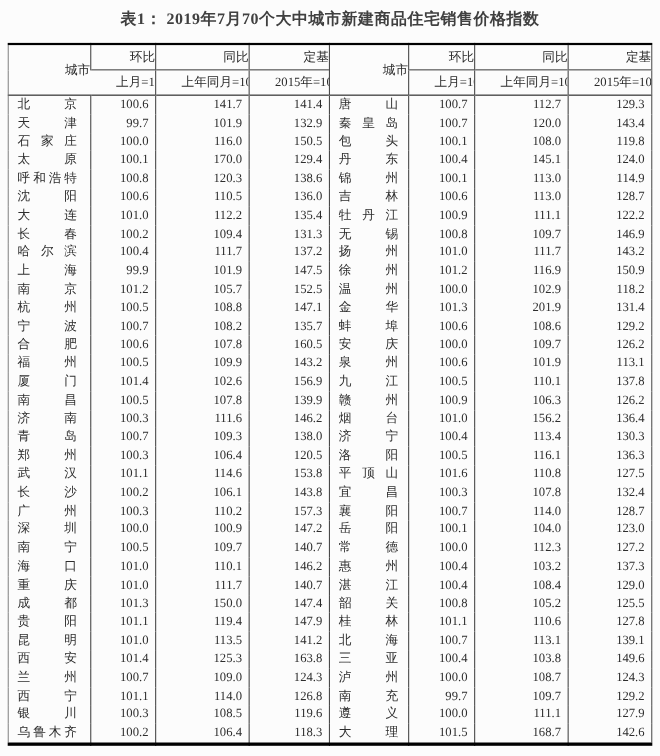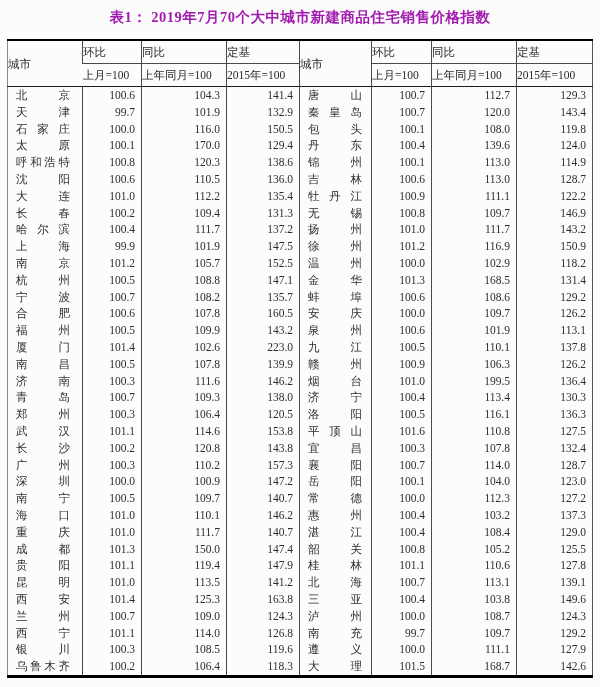--- a/index.html
+++ b/index.html
@@ -7,21 +7,21 @@
     width:600px;height:687px;
     background:#fcfcfc;
     font-family:"Liberation Serif","DejaVu Serif",serif;
     color:#2d2d2d;
     overflow:hidden;
   }
   .title{
     text-align:center;
     font-weight:bold;
     font-size:14.5px;
-    color:#a21caf;
+    color:#404040;
     padding-top:8px;
     letter-spacing:0.5px;
   }
   table{
     border-collapse:collapse;
     table-layout:fixed;
     width:585px;
     margin:12px auto 0 auto;
     border-top:2px solid #000;
     border-bottom:3px solid #000;
@@ -33,23 +33,24 @@
     border-left:1px solid #4a4a4a;
     padding:0;
     font-weight:normal;
     overflow:hidden;
     white-space:nowrap;
   }
   tr > :first-child{border-left:none;}
   thead th{
     font-size:11.5px;
     height:22px;
-    text-align:left;
+    text-align:right;
     color:#2a2a2a;
     line-height:22px;
+    padding-left:23px;
   }
   .hdr-sub th{border-top:1px solid #4a4a4a;}
   tbody tr:first-child td{border-top:1.5px solid #1d1d1d;}
   tbody td{
     height:16.8px;
     line-height:16.8px;
     font-size:11.5px;
   }
   td.num{
     text-align:right;
@@ -98,21 +99,21 @@
       <th>2015年=100</th>
       <th>上月=100</th>
       <th>上年同月=100</th>
       <th>2015年=100</th>
     </tr>
   </thead>
   <tbody id="tbody">
       <tr>
     <td class="city"><span class="cityname">北京</span></td>
     <td class="num">100.6</td>
-    <td class="num">104.3</td>
+    <td class="num">141.7</td>
     <td class="num">141.4</td>
     <td class="city"><span class="cityname">唐山</span></td>
     <td class="num">100.7</td>
     <td class="num">112.7</td>
     <td class="num">129.3</td>
   </tr>
       <tr>
     <td class="city"><span class="cityname">天津</span></td>
     <td class="num">99.7</td>
     <td class="num">101.9</td>
@@ -132,21 +133,21 @@
     <td class="num">108.0</td>
     <td class="num">119.8</td>
   </tr>
       <tr>
     <td class="city"><span class="cityname">太原</span></td>
     <td class="num">100.1</td>
     <td class="num">170.0</td>
     <td class="num">129.4</td>
     <td class="city"><span class="cityname">丹东</span></td>
     <td class="num">100.4</td>
-    <td class="num">139.6</td>
+    <td class="num">145.1</td>
     <td class="num">124.0</td>
   </tr>
       <tr>
     <td class="city"><span class="cityname">呼和浩特</span></td>
     <td class="num">100.8</td>
     <td class="num">120.3</td>
     <td class="num">138.6</td>
     <td class="city"><span class="cityname">锦州</span></td>
     <td class="num">100.1</td>
     <td class="num">113.0</td>
@@ -212,21 +213,21 @@
     <td class="num">102.9</td>
     <td class="num">118.2</td>
   </tr>
       <tr>
     <td class="city"><span class="cityname">杭州</span></td>
     <td class="num">100.5</td>
     <td class="num">108.8</td>
     <td class="num">147.1</td>
     <td class="city"><span class="cityname">金华</span></td>
     <td class="num">101.3</td>
-    <td class="num">168.5</td>
+    <td class="num">201.9</td>
     <td class="num">131.4</td>
   </tr>
       <tr>
     <td class="city"><span class="cityname">宁波</span></td>
     <td class="num">100.7</td>
     <td class="num">108.2</td>
     <td class="num">135.7</td>
     <td class="city"><span class="cityname">蚌埠</span></td>
     <td class="num">100.6</td>
     <td class="num">108.6</td>
@@ -249,21 +250,21 @@
     <td class="num">143.2</td>
     <td class="city"><span class="cityname">泉州</span></td>
     <td class="num">100.6</td>
     <td class="num">101.9</td>
     <td class="num">113.1</td>
   </tr>
       <tr>
     <td class="city"><span class="cityname">厦门</span></td>
     <td class="num">101.4</td>
     <td class="num">102.6</td>
-    <td class="num">223.0</td>
+    <td class="num">156.9</td>
     <td class="city"><span class="cityname">九江</span></td>
     <td class="num">100.5</td>
     <td class="num">110.1</td>
     <td class="num">137.8</td>
   </tr>
       <tr>
     <td class="city"><span class="cityname">南昌</span></td>
     <td class="num">100.5</td>
     <td class="num">107.8</td>
     <td class="num">139.9</td>
@@ -272,21 +273,21 @@
     <td class="num">106.3</td>
     <td class="num">126.2</td>
   </tr>
       <tr>
     <td class="city"><span class="cityname">济南</span></td>
     <td class="num">100.3</td>
     <td class="num">111.6</td>
     <td class="num">146.2</td>
     <td class="city"><span class="cityname">烟台</span></td>
     <td class="num">101.0</td>
-    <td class="num">199.5</td>
+    <td class="num">156.2</td>
     <td class="num">136.4</td>
   </tr>
       <tr>
     <td class="city"><span class="cityname">青岛</span></td>
     <td class="num">100.7</td>
     <td class="num">109.3</td>
     <td class="num">138.0</td>
     <td class="city"><span class="cityname">济宁</span></td>
     <td class="num">100.4</td>
     <td class="num">113.4</td>
@@ -308,21 +309,21 @@
     <td class="num">114.6</td>
     <td class="num">153.8</td>
     <td class="city"><span class="cityname">平顶山</span></td>
     <td class="num">101.6</td>
     <td class="num">110.8</td>
     <td class="num">127.5</td>
   </tr>
       <tr>
     <td class="city"><span class="cityname">长沙</span></td>
     <td class="num">100.2</td>
-    <td class="num">120.8</td>
+    <td class="num">106.1</td>
     <td class="num">143.8</td>
     <td class="city"><span class="cityname">宜昌</span></td>
     <td class="num">100.3</td>
     <td class="num">107.8</td>
     <td class="num">132.4</td>
   </tr>
       <tr>
     <td class="city"><span class="cityname">广州</span></td>
     <td class="num">100.3</td>
     <td class="num">110.2</td>

